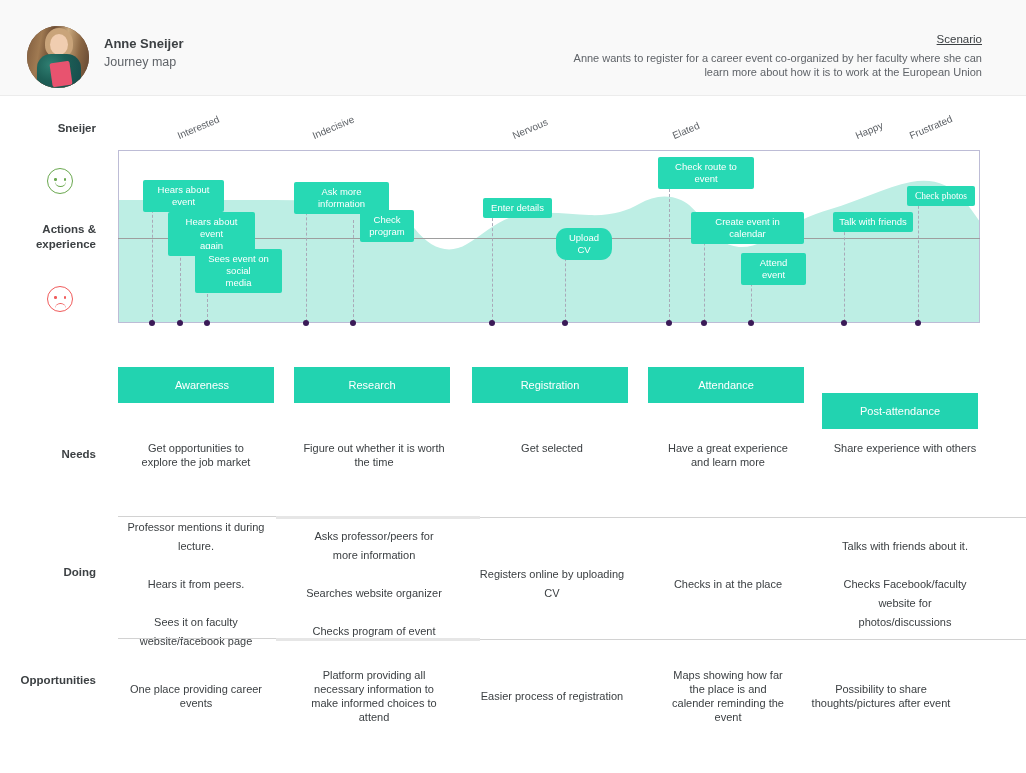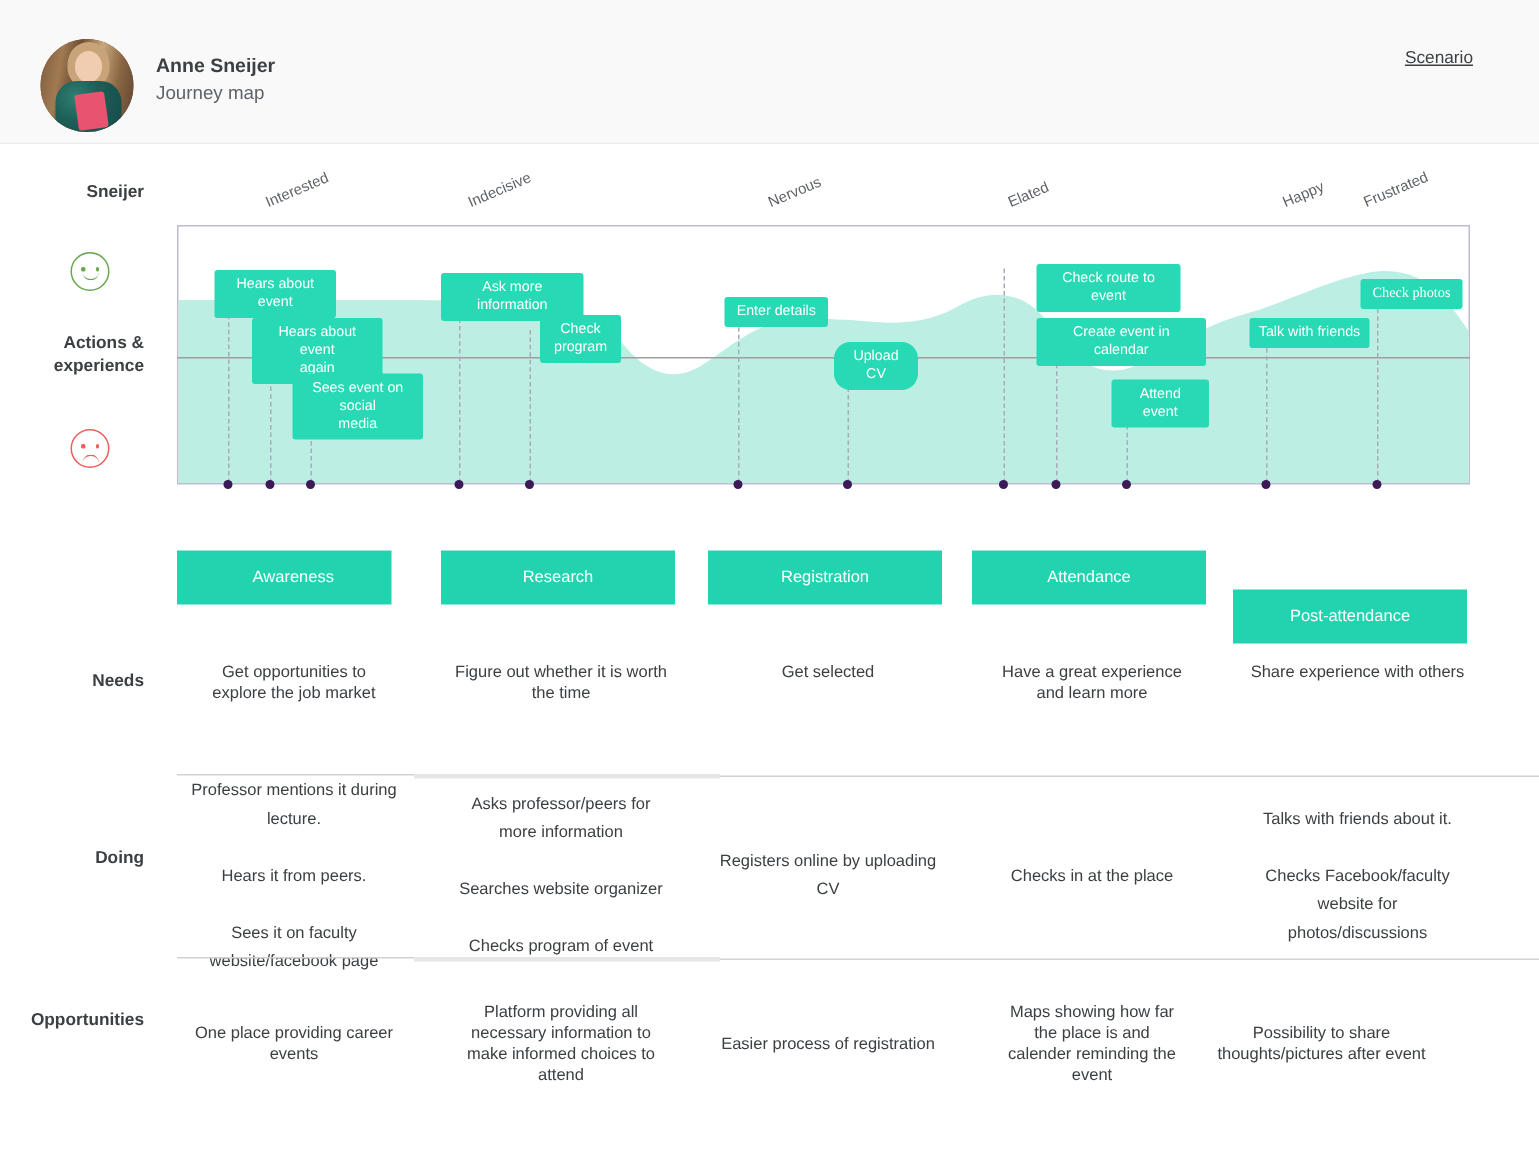--- a/index.html
+++ b/index.html
@@ -210,20 +210,21 @@
     <div class="avatar">
       <div class="bg-wood"></div>
       <div class="hair"></div>
       <div class="face"></div>
       <div class="body"></div>
       <div class="book"></div>
     </div>
     <div class="hdr-name">Anne Sneijer</div>
     <div class="hdr-sub">Journey map</div>
     <div class="scenario-title">Scenario</div>
+    <div class="scenario-body">Anne wants to register for a career event co-organized by her faculty where she can learn more about how it is to work at the European Union</div>
   </div>
 
   <div class="row-label" style="left:0; top:121px; width:96px;">Sneijer</div>
   <div class="row-label" style="left:0; top:222px; width:96px; white-space:pre-line;">Actions &amp;
 experience</div>
   <div class="row-label" style="left:0; top:447px; width:96px;">Needs</div>
   <div class="row-label" style="left:0; top:565px; width:96px;">Doing</div>
   <div class="row-label" style="left:0; top:673px; width:96px;">Opportunities</div>
 
   <div class="face-icon face-happy" style="left:47px; top:168px;">
@@ -287,37 +288,37 @@
       <div class="tick-dot" style="left: 350px;"></div>
       <div class="act-label" style="left: 360px; top: 210px; width: 54px;">Check program</div>
       <div class="tick-line" style="left: 492px; top: 208px; height: 114px;"></div>
       <div class="tick-dot" style="left: 489px;"></div>
       <div class="act-label" style="left: 483px; top: 198px; width: 69px;">Enter details</div>
       <div class="tick-line" style="left: 565px; top: 238px; height: 84px;"></div>
       <div class="tick-dot" style="left: 562px;"></div>
       <div class="act-label" style="left: 556px; top: 228px; width: 56px; border-radius: 11px;">Upload CV</div>
       <div class="tick-line" style="left: 669px; top: 179px; height: 143px;"></div>
       <div class="tick-dot" style="left: 666px;"></div>
-      <div class="act-label" style="left: 658px; top: 176px; width: 96px; margin-left: 33px;">Check route to event</div>
+      <div class="act-label" style="left: 658px; top: 157px; width: 96px;">Check route to event</div>
       <div class="tick-line" style="left: 704px; top: 222px; height: 100px;"></div>
       <div class="tick-dot" style="left: 701px;"></div>
       <div class="act-label" style="left: 691px; top: 212px; width: 113px;">Create event in calendar</div>
       <div class="tick-line" style="left: 751px; top: 263px; height: 59px;"></div>
       <div class="tick-dot" style="left: 748px;"></div>
       <div class="act-label" style="left: 741px; top: 253px; width: 65px;">Attend event</div>
       <div class="tick-line" style="left: 844px; top: 222px; height: 100px;"></div>
       <div class="tick-dot" style="left: 841px;"></div>
       <div class="act-label" style="left: 833px; top: 212px; width: 80px;">Talk with friends</div>
       <div class="tick-line" style="left: 918px; top: 196px; height: 126px;"></div>
       <div class="tick-dot" style="left: 915px;"></div>
       <div class="act-label" style="left: 907px; top: 186px; width: 68px; font-family: Liberation Serif, serif;">Check photos</div>
     </div>
 
   <div id="phases-layer">
-      <div class="phase-box" style="left: 118px; width: 143px; padding-left: 12px;">Awareness</div>
+      <div class="phase-box" style="left: 118px; width: 156px; padding-left: 12px;">Awareness</div>
       <div class="phase-box" style="left: 294px; width: 156px;">Research</div>
       <div class="phase-box" style="left: 472px; width: 156px;">Registration</div>
       <div class="phase-box" style="left: 648px; width: 156px;">Attendance</div>
       <div class="phase-box" style="left: 822px; width: 156px; margin-top: 26px;">Post-attendance</div>
     </div>
   <div id="needs-layer">
       <div class="col-text" style="left: 110px; width: 172px; top: 441px;">Get opportunities to
 explore the job market</div>
       <div class="col-text" style="left: 288px; width: 172px; top: 441px;">Figure out whether it is worth
 the time</div>

